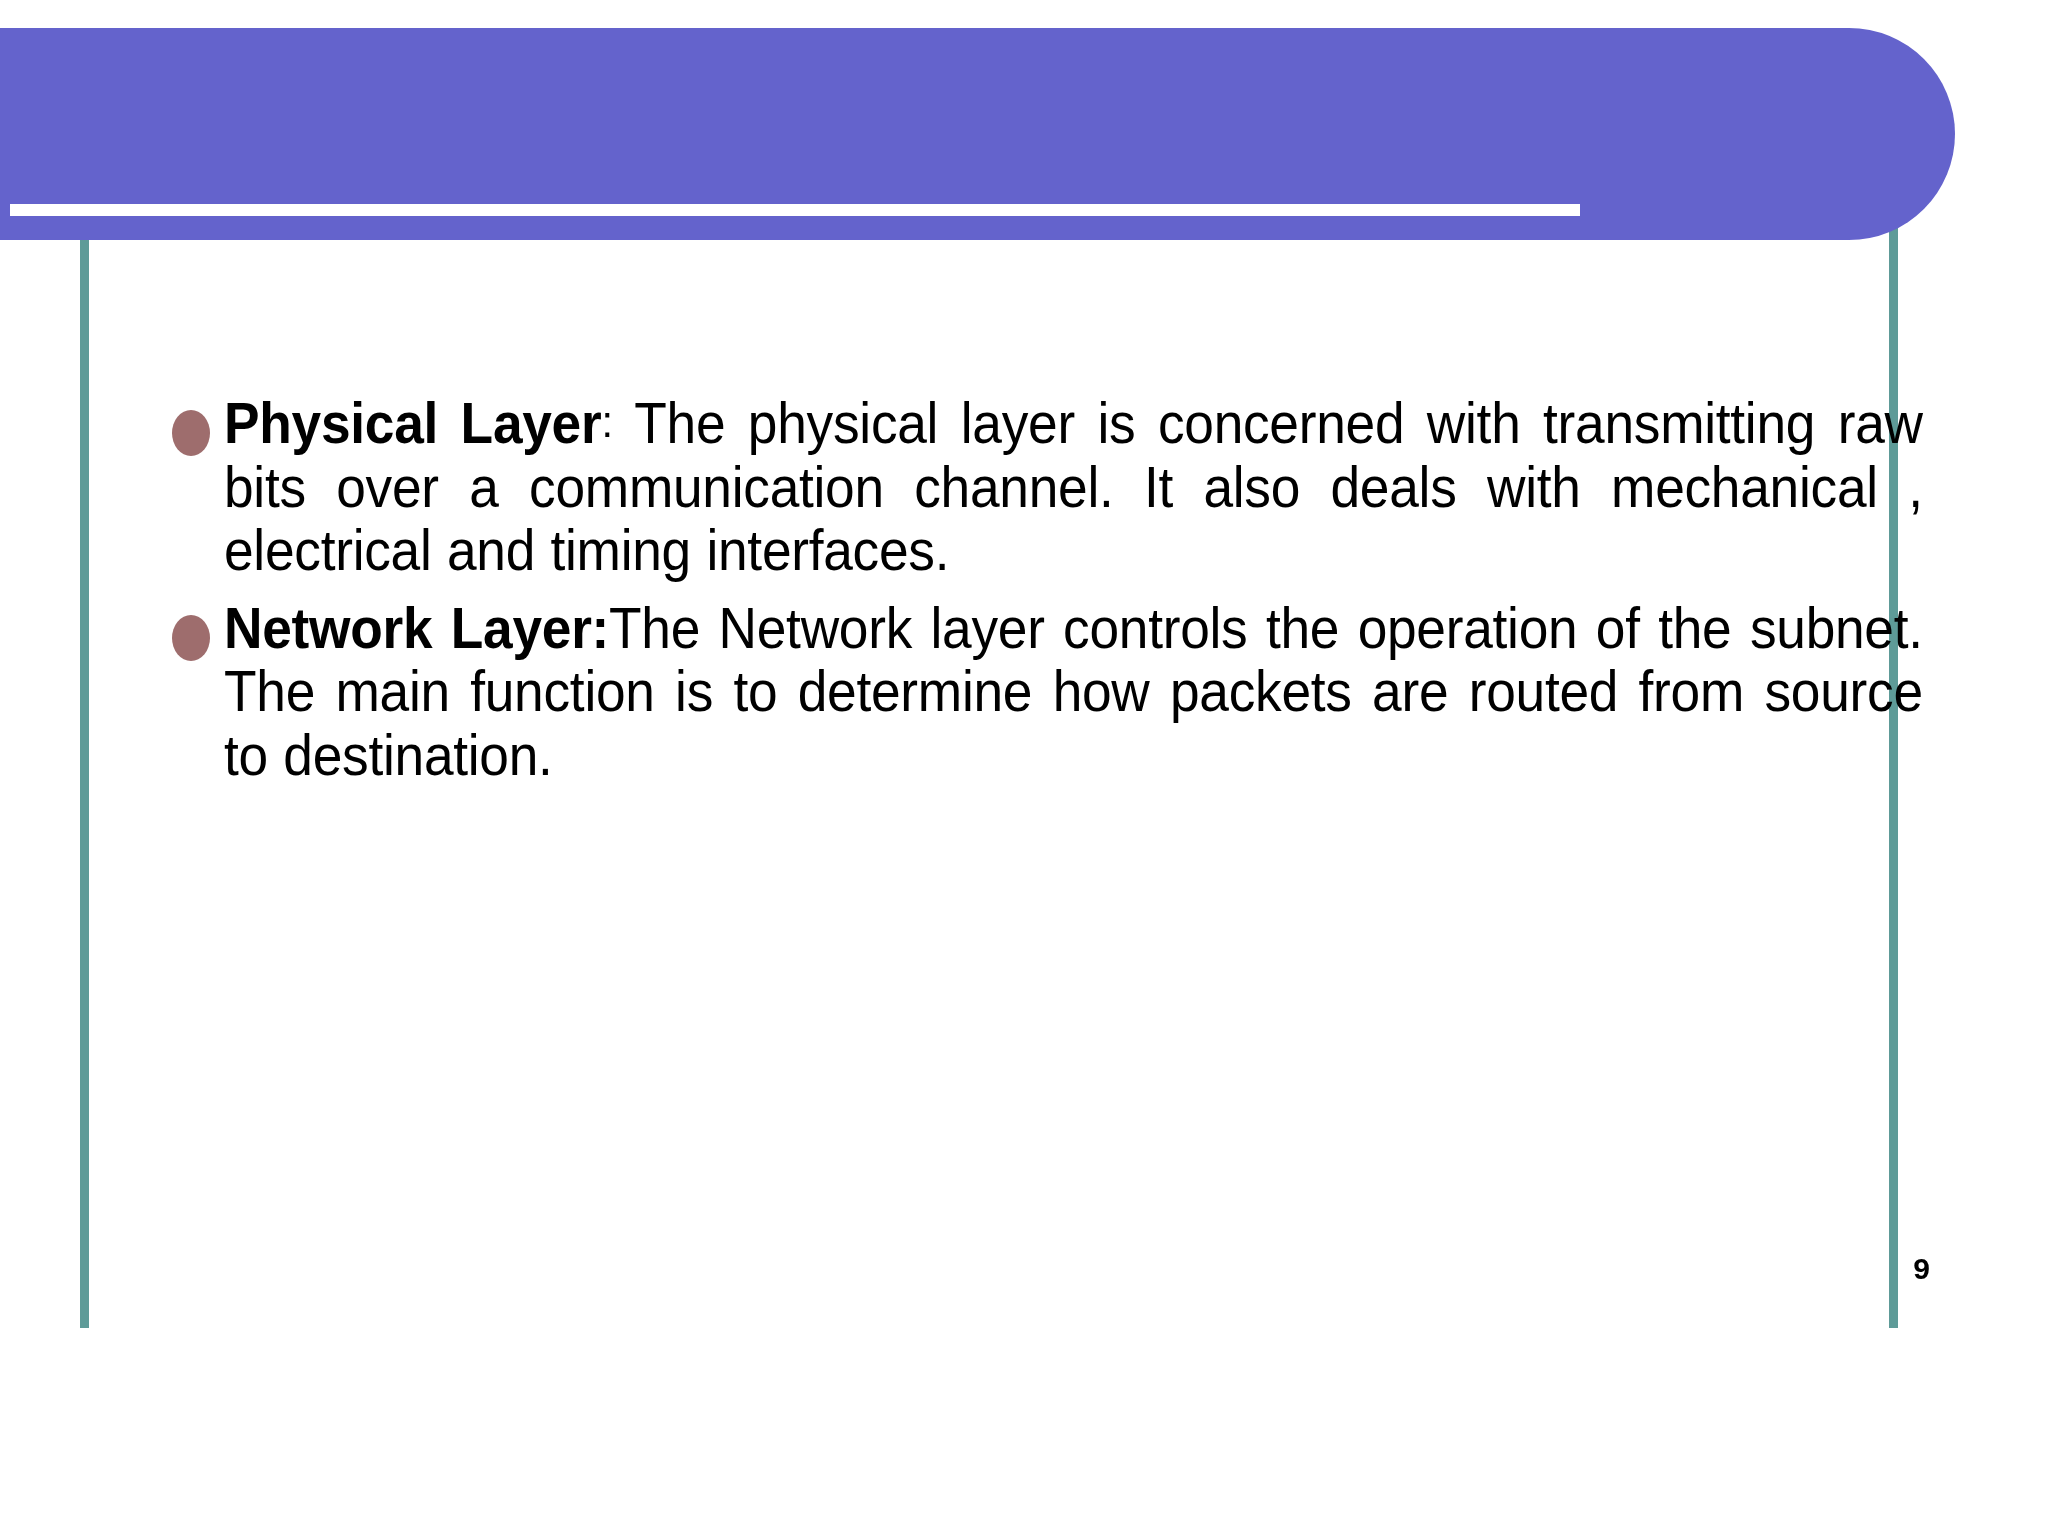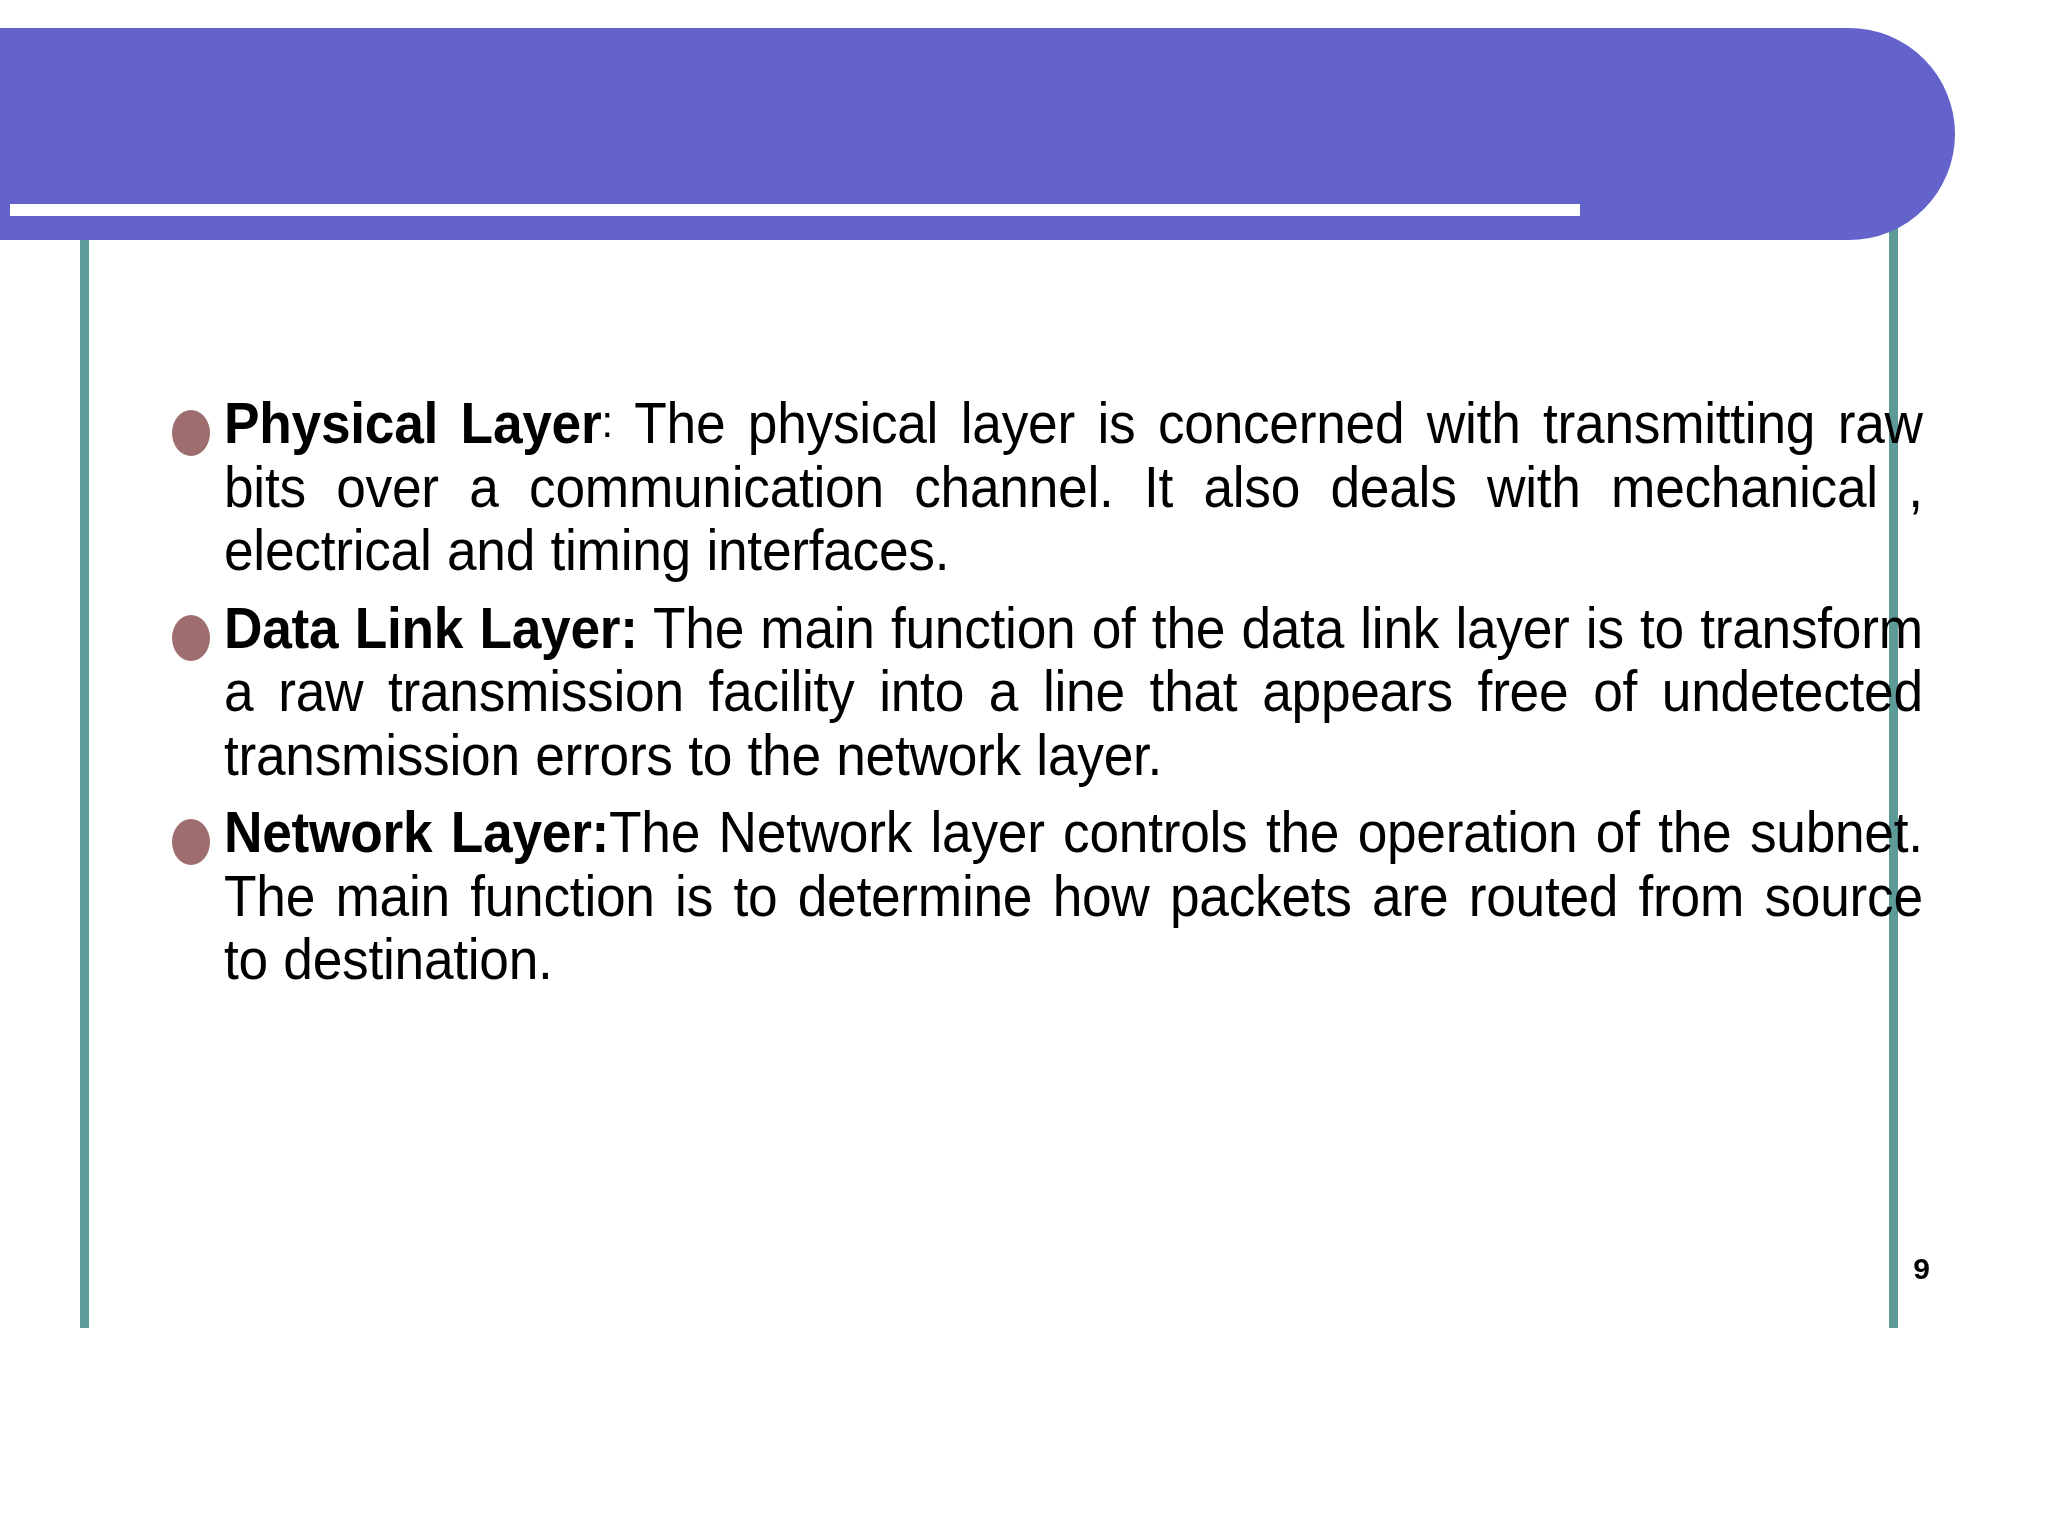--- a/index.html
+++ b/index.html
@@ -133,24 +133,20 @@
 
   <div class="content-frame" style="border-color: rgb(94, 155, 152);"></div>
 
   <div class="body-block">
 
     <div class="bullet-row">
       <span class="bullet-marker" style="background: rgb(158, 109, 109);"></span>
       <span class="bullet-text"><b class="lead">Physical Layer</b><span class="lead-colon-thin">:</span><span> The physical layer is concerned with transmitting raw bits over a communication channel. It also deals with mechanical , electrical and timing interfaces.</span></span>
     </div>
 
-    <div class="bullet-row">
-      <span class="bullet-marker" style="background: rgb(158, 109, 109);"></span>
-      <span class="bullet-text"><b class="lead">Data Link Layer</b><b class="lead">:</b><span> The main function of the data link layer is to transform a raw transmission facility into a line that appears free of undetected transmission errors to the network layer.</span></span>
-    </div>
 
     <div class="bullet-row">
       <span class="bullet-marker" style="background: rgb(158, 109, 109);"></span>
       <span class="bullet-text"><b class="lead">Network   Layer</b><b class="lead">:</b><span>The Network layer controls the operation of the subnet. The main function is to determine how packets are routed from source to destination.</span></span>
     </div>
 
   </div>
 
   <div class="page-number" style="color: rgb(0, 0, 0);">9</div>
 

